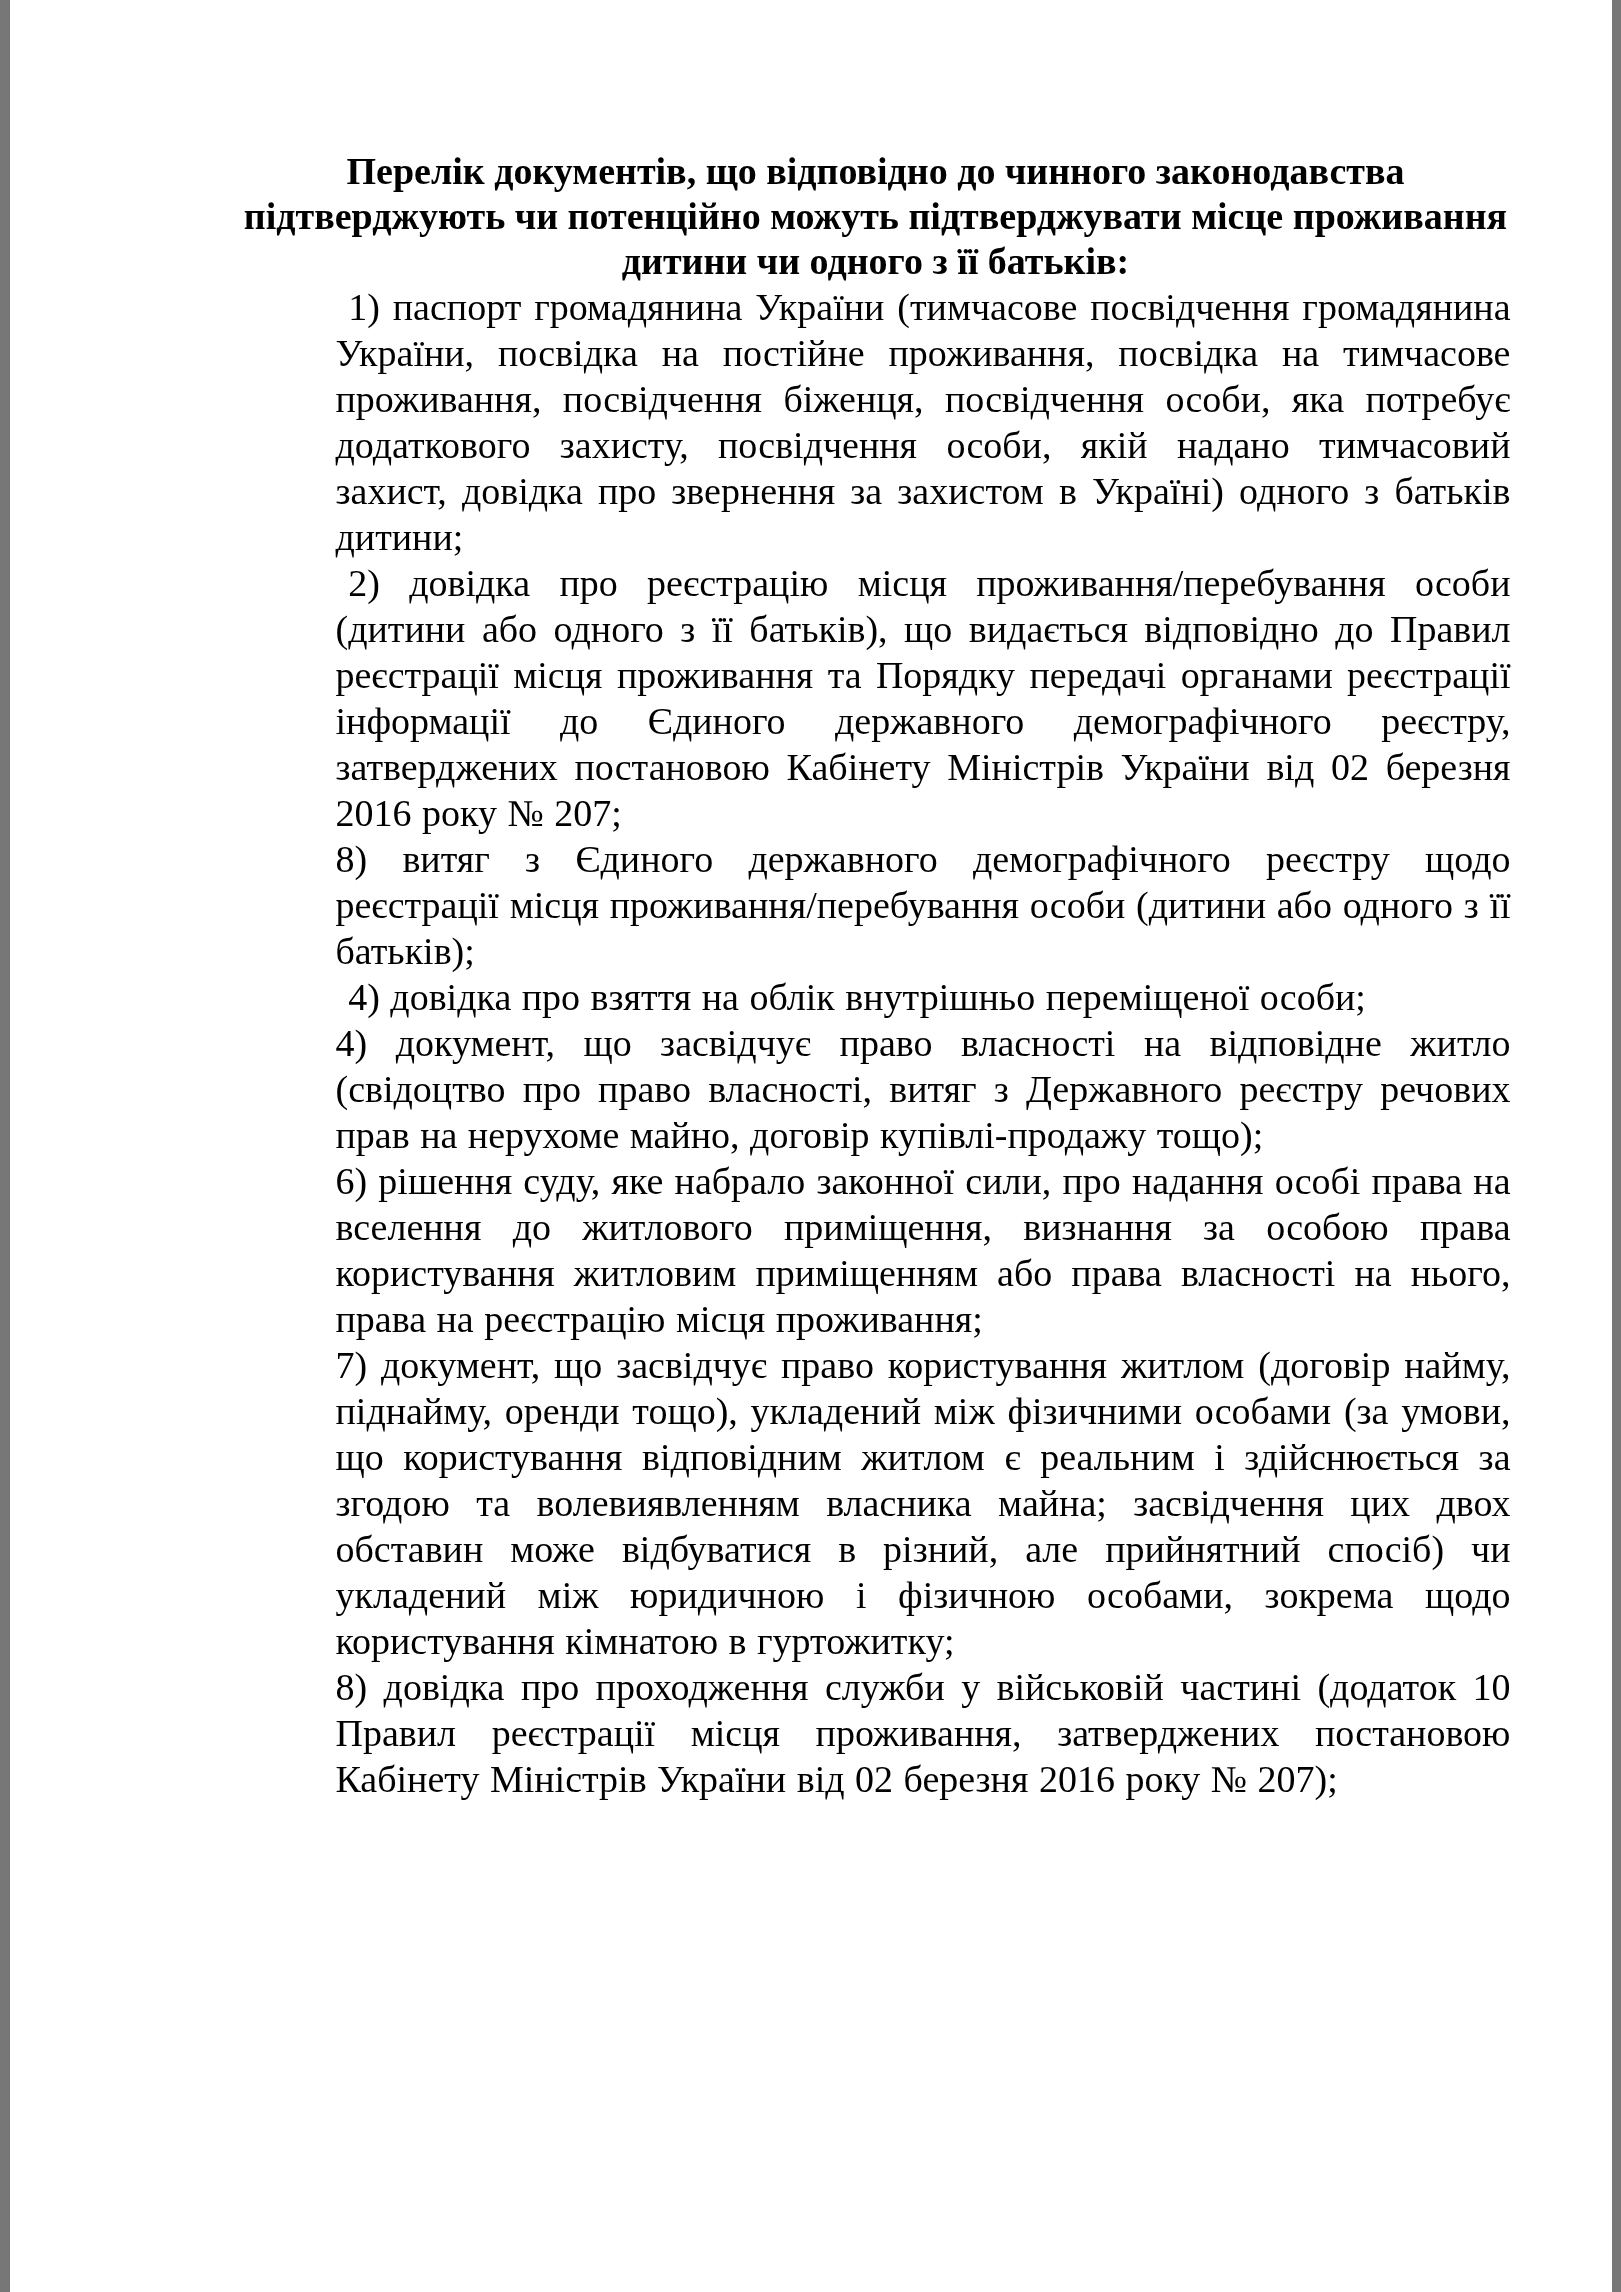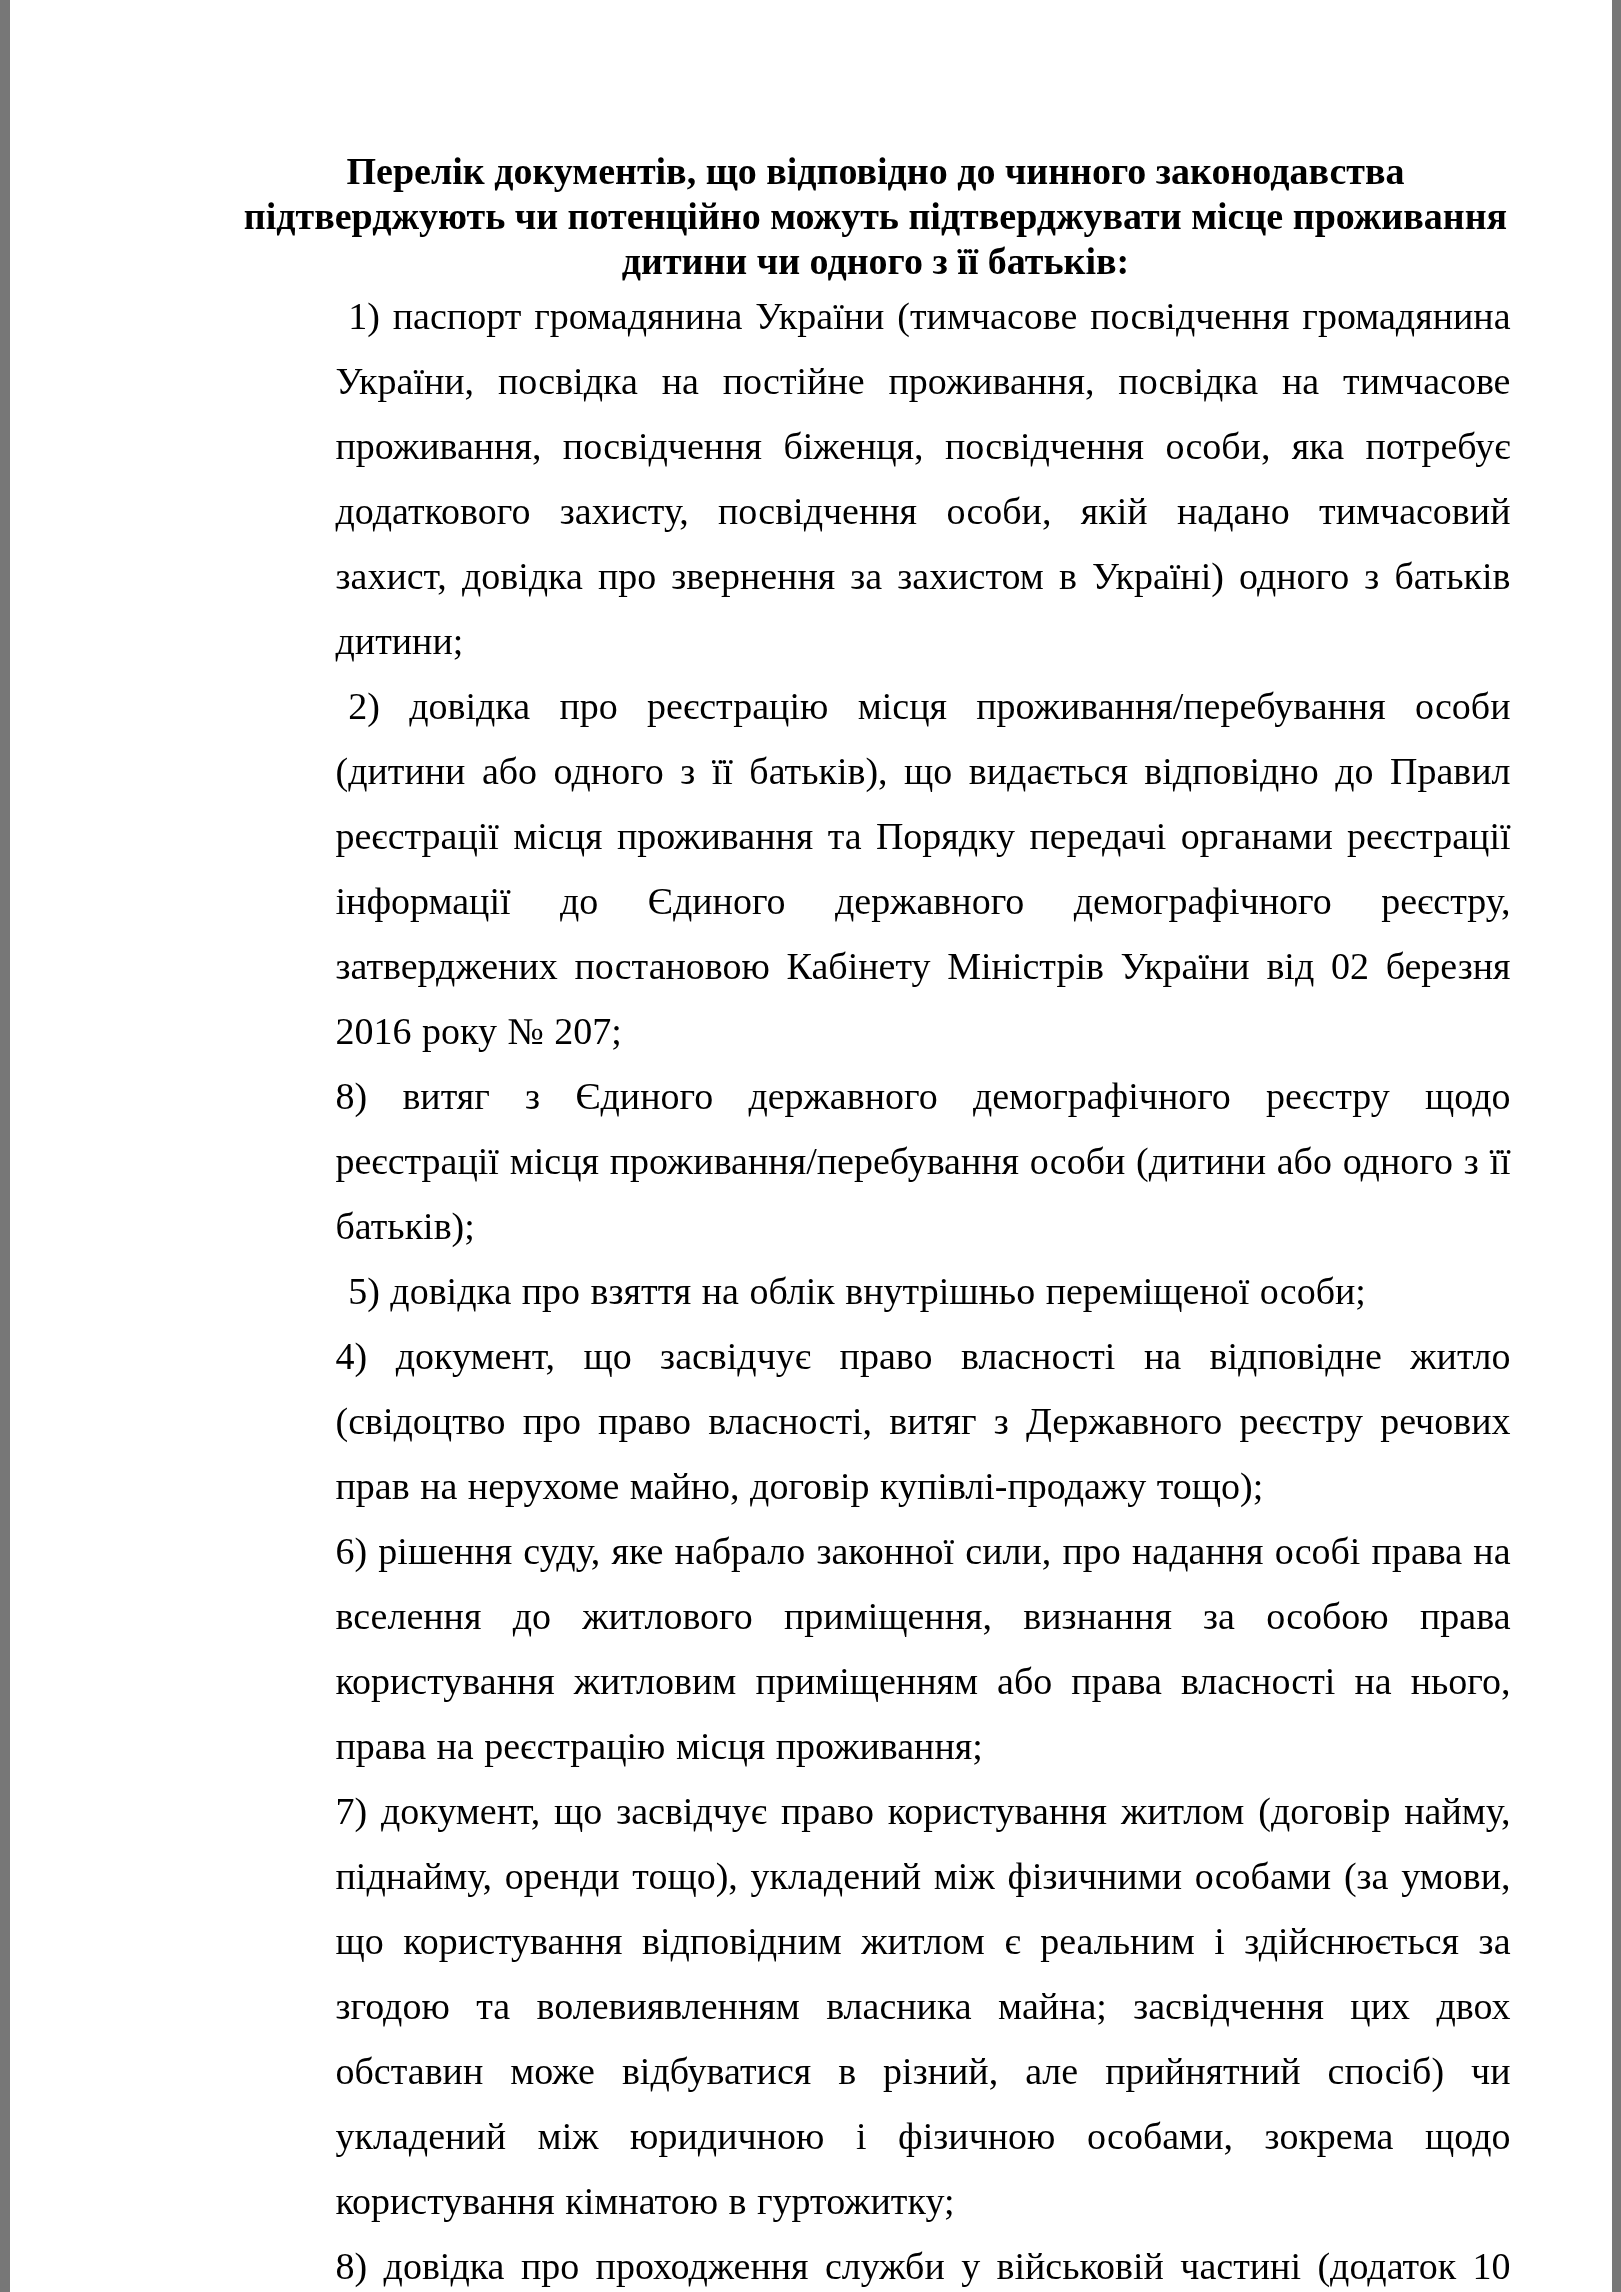--- a/index.html
+++ b/index.html
@@ -30,40 +30,40 @@
     font-weight: 700;
     text-align: center;
   }
   .doc-body {
     margin-left: 95px;
     width: 1175px;
   }
   .doc-item {
     margin: 0;
     font-size: 38px;
-    line-height: 65px;
+    line-height: 46px;
     text-align: justify;
     text-align-last: left;
     word-spacing: 1px;
   }
   .doc-item.indent-sm {
     text-indent: 12.7px;
   }
 </style>
 </head>
 <body>
 
 <div class="page">
   <div class="content">
     <p class="doc-title">Перелік документів, що відповідно до чинного законодавства підтверджують чи потенційно можуть підтверджувати місце проживання дитини чи одного з її батьків:</p>
     <div class="doc-body">
       <p class="doc-item indent-sm">1)  паспорт громадянина України (тимчасове посвідчення громадянина України, посвідка на постійне проживання, посвідка на тимчасове проживання, посвідчення біженця, посвідчення особи, яка потребує додаткового захисту, посвідчення особи, якій надано тимчасовий захист, довідка про звернення за захистом в Україні) одного з батьків дитини;</p>
       <p class="doc-item indent-sm">2) довідка про реєстрацію місця проживання/перебування особи (дитини або одного з її батьків), що видається відповідно до Правил реєстрації місця проживання та Порядку передачі органами реєстрації інформації до Єдиного державного демографічного реєстру, затверджених постановою Кабінету Міністрів України від 02 березня 2016 року № 207;</p>
       <p class="doc-item">8) витяг з Єдиного державного демографічного реєстру щодо реєстрації місця проживання/перебування особи (дитини або одного з її батьків);</p>
-      <p class="doc-item indent-sm">5) довідка про взяття на облік внутрішньо переміщеної особи;</p>
+      <p class="doc-item indent-sm">4) довідка про взяття на облік внутрішньо переміщеної особи;</p>
       <p class="doc-item">4) документ, що засвідчує право власності на відповідне житло (свідоцтво про право власності, витяг з Державного реєстру речових прав на нерухоме майно, договір купівлі-продажу тощо);</p>
       <p class="doc-item">6) рішення суду, яке набрало законної сили, про надання особі права на вселення до житлового приміщення, визнання за особою права користування житловим приміщенням або права власності на нього, права на реєстрацію місця проживання;</p>
       <p class="doc-item">7) документ, що засвідчує право користування житлом (договір найму, піднайму, оренди тощо), укладений між фізичними особами (за умови, що користування відповідним житлом є реальним і здійснюється за згодою та волевиявленням власника майна; засвідчення цих двох обставин може відбуватися в різний, але прийнятний спосіб) чи укладений між юридичною і фізичною особами, зокрема щодо користування кімнатою в гуртожитку;</p>
       <p class="doc-item">8) довідка про проходження служби у військовій частині (додаток 10 Правил реєстрації місця проживання, затверджених постановою Кабінету Міністрів України від 02 березня 2016 року № 207);</p>
     </div>
   </div>
 </div>
 
 
 </body></html>

